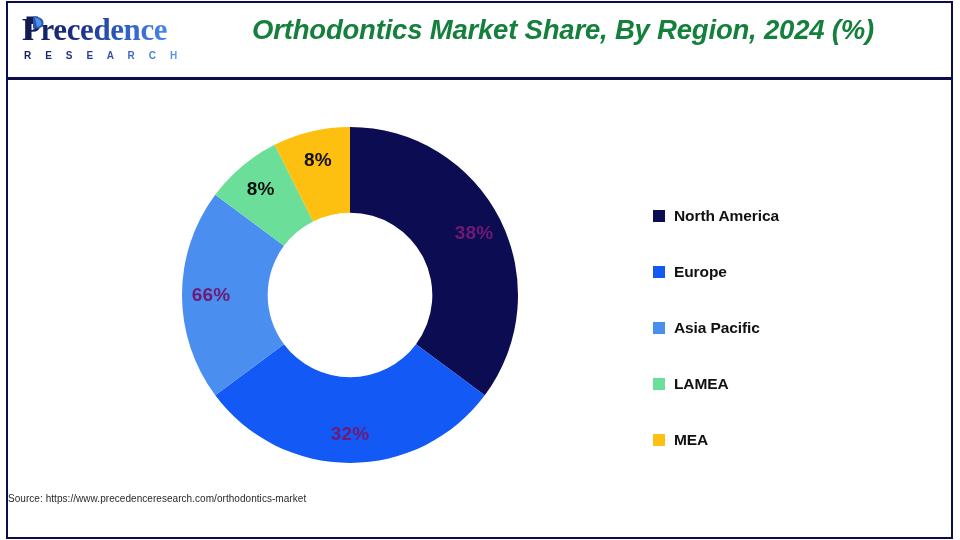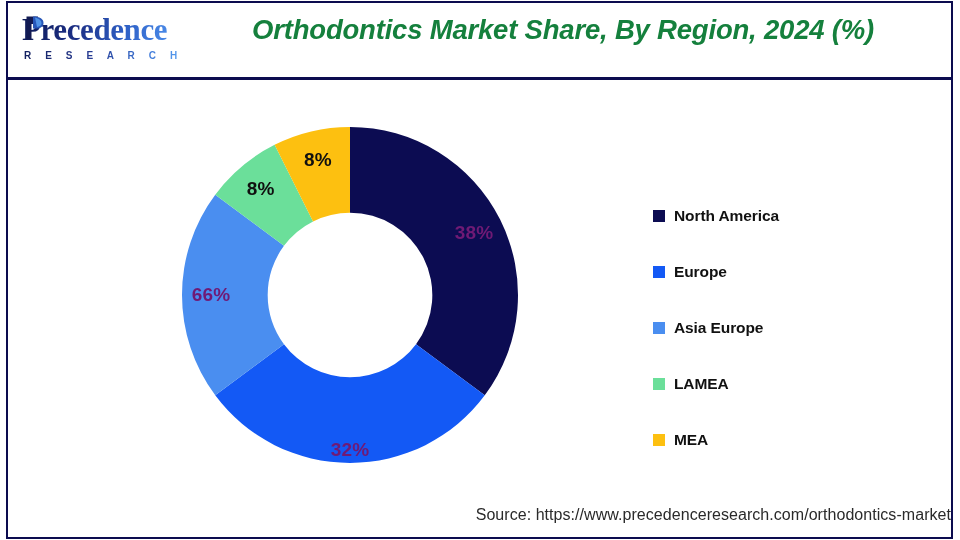--- a/index.html
+++ b/index.html
@@ -165,25 +165,25 @@
     font-weight: 700;
     color: #111111;
     letter-spacing: -0.1px;
     white-space: nowrap;
   }
 
   
   .source {
     position: absolute;
     left: 0;
-    top: 426px;
+    top: 413px;
     width: 943px;
-    text-align: right;
-    font-family: "Liberation Sans", sans-serif;
-    font-size: 16px;
+    text-align: left;
+    font-family: "Liberation Sans", sans-serif;
+    font-size: 10px;
     font-weight: 400;
     color: #2a2a2a;
     letter-spacing: 0.05px;
     white-space: nowrap;
   }
 </style>
 </head>
 <body>
 
 <div id="page">
@@ -216,39 +216,39 @@
         <g id="donut-slices">
             <path d="M 170 2 A 168 168 0 0 1 304.7566963828474 270.32264340606804 L 236.03078122759518 219.15809526897334 A 82.32 82.32 0 0 0 170 87.68 Z" fill="#0c0c52"></path>
             <path d="M 304.7566963828474 270.32264340606804 A 168 168 0 0 1 35.24330361715269 270.32264340606815 L 103.96921877240483 219.1580952689734 A 82.32 82.32 0 0 0 236.03078122759518 219.15809526897334 Z" fill="#1359f5"></path>
             <path d="M 35.24330361715269 270.32264340606815 A 168 168 0 0 1 35.243303617152606 69.67735659393196 L 103.96921877240479 120.84190473102666 A 82.32 82.32 0 0 0 103.96921877240483 219.1580952689734 Z" fill="#4a8ef0"></path>
             <path d="M 35.243303617152606 69.67735659393196 A 168 168 0 0 1 94.60173772632231 19.869716425666752 L 133.05485148589793 96.43616104857672 A 82.32 82.32 0 0 0 103.96921877240479 120.84190473102666 Z" fill="#6bdf9a"></path>
             <path d="M 94.60173772632231 19.869716425666752 A 168 168 0 0 1 169.99999999999997 2 L 169.99999999999997 87.68 A 82.32 82.32 0 0 0 133.05485148589793 96.43616104857672 Z" fill="#fdc010"></path>
           </g>
       </svg>
       <div id="slice-labels">
           <div class="slice-label light" style="left: 294.098px; top: 107.676px;">38%</div>
-          <div class="slice-label light" style="left: 170px; top: 308.869px; margin-top: 16px;">32%</div>
+          <div class="slice-label light" style="left: 170px; top: 308.869px;">32%</div>
           <div class="slice-label light" style="left: 31.1312px; top: 170px;">66%</div>
           <div class="slice-label dark" style="left: 80.7369px; top: 63.6203px;">8%</div>
           <div class="slice-label dark" style="left: 137.975px; top: 34.8744px;">8%</div>
         </div>
     </div>
 
     <div class="legend" id="legend">
         <div class="legend-item">
           <span class="legend-swatch" style="background: rgb(12, 12, 82);"></span>
           <span class="legend-label">North America</span>
         </div>
         <div class="legend-item">
           <span class="legend-swatch" style="background: rgb(19, 89, 245);"></span>
           <span class="legend-label">Europe</span>
         </div>
         <div class="legend-item">
           <span class="legend-swatch" style="background: rgb(74, 142, 240);"></span>
-          <span class="legend-label">Asia Europe</span>
+          <span class="legend-label">Asia Pacific</span>
         </div>
         <div class="legend-item">
           <span class="legend-swatch" style="background: rgb(107, 223, 154);"></span>
           <span class="legend-label">LAMEA</span>
         </div>
         <div class="legend-item">
           <span class="legend-swatch" style="background: rgb(253, 192, 16);"></span>
           <span class="legend-label">MEA</span>
         </div>
       </div>

